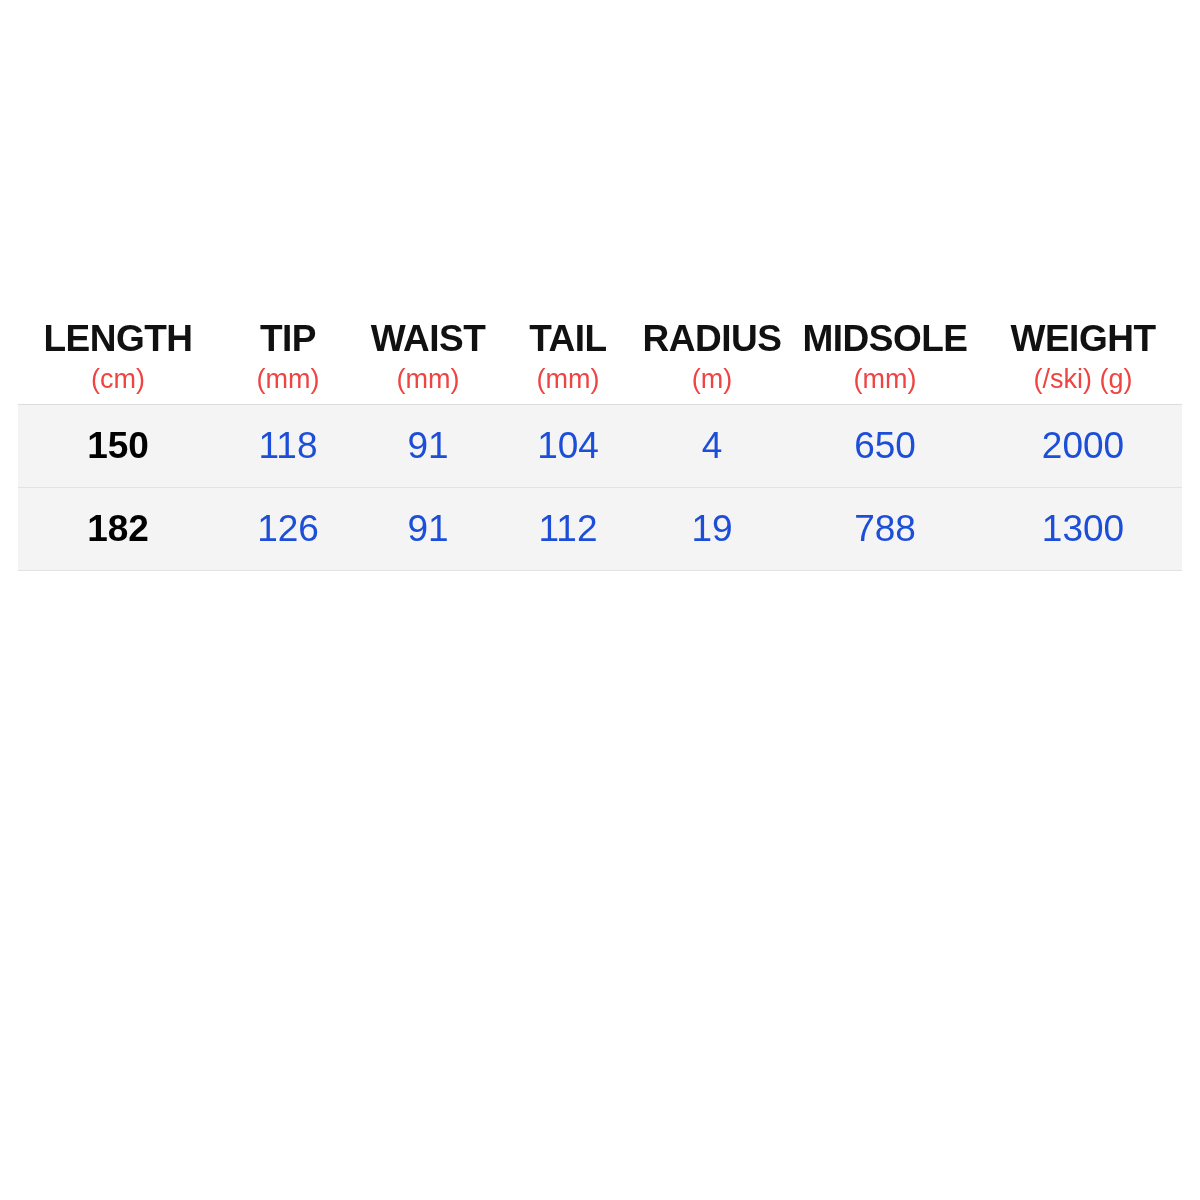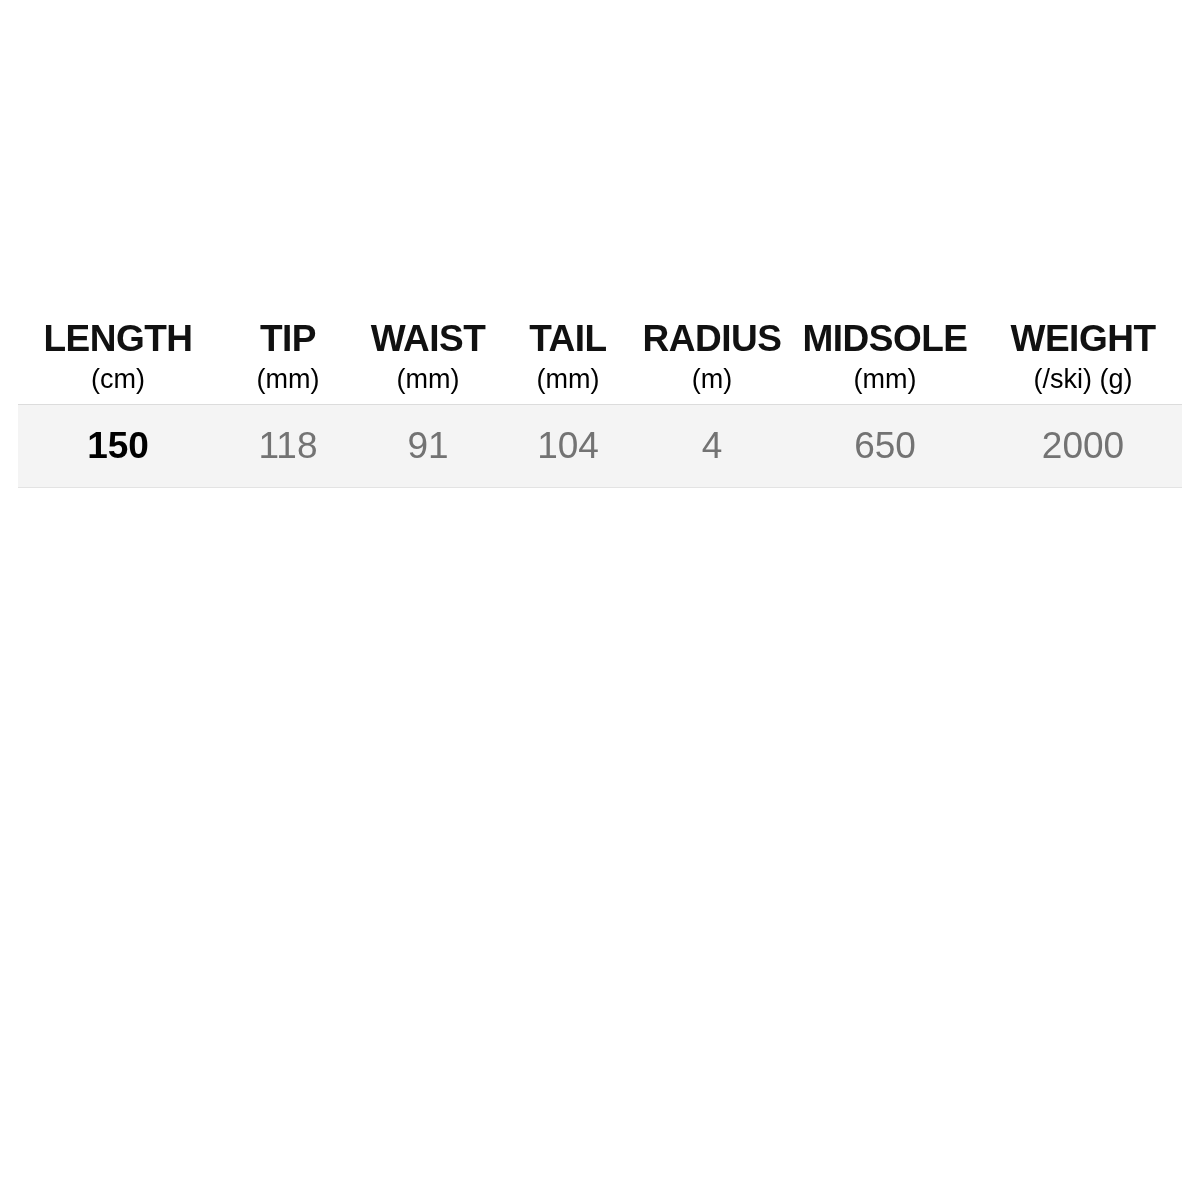--- a/index.html
+++ b/index.html
@@ -56,34 +56,34 @@
     line-height: 42px;
     color: #111111;
     white-space: nowrap;
   }
 
   .head-unit {
     display: block;
     font-size: 27px;
     font-weight: 400;
     line-height: 38px;
-    color: #000000;
+    color: #ef4444;
     white-space: nowrap;
   }
 
   thead th.th-length .head-main,
   thead th.th-length .head-unit { text-align: center; }
 
   tbody td {
     text-align: center;
     font-size: 37px;
     font-weight: 400;
     line-height: 80px;
     height: 80px;
-    color: #737373;
+    color: #1d4ed8;
     border-top: 1px solid #e3e3e3;
   }
 
   tbody tr.alt td {
     background: #f4f4f4;
   }
 
   tbody td.len {
     font-weight: 700;
     color: #000000;
@@ -146,16 +146,25 @@
     <tbody>
       <tr class="alt">
         <td class="len">150</td>
         <td>118</td>
         <td>91</td>
         <td>104</td>
         <td>4</td>
         <td>650</td>
         <td>2000</td>
       </tr>
+      <tr class="alt">
+        <td class="len">182</td>
+        <td>126</td>
+        <td>91</td>
+        <td>112</td>
+        <td>19</td>
+        <td>788</td>
+        <td>1300</td>
+      </tr>
     </tbody>
   </table>
 
 </div>
 
 </body></html>

